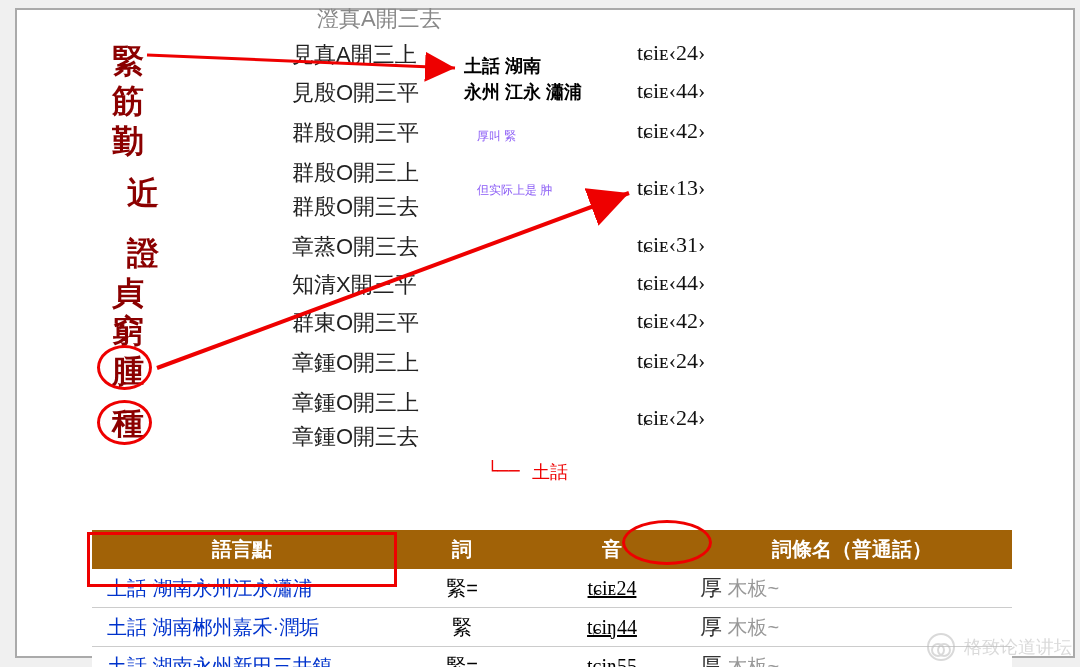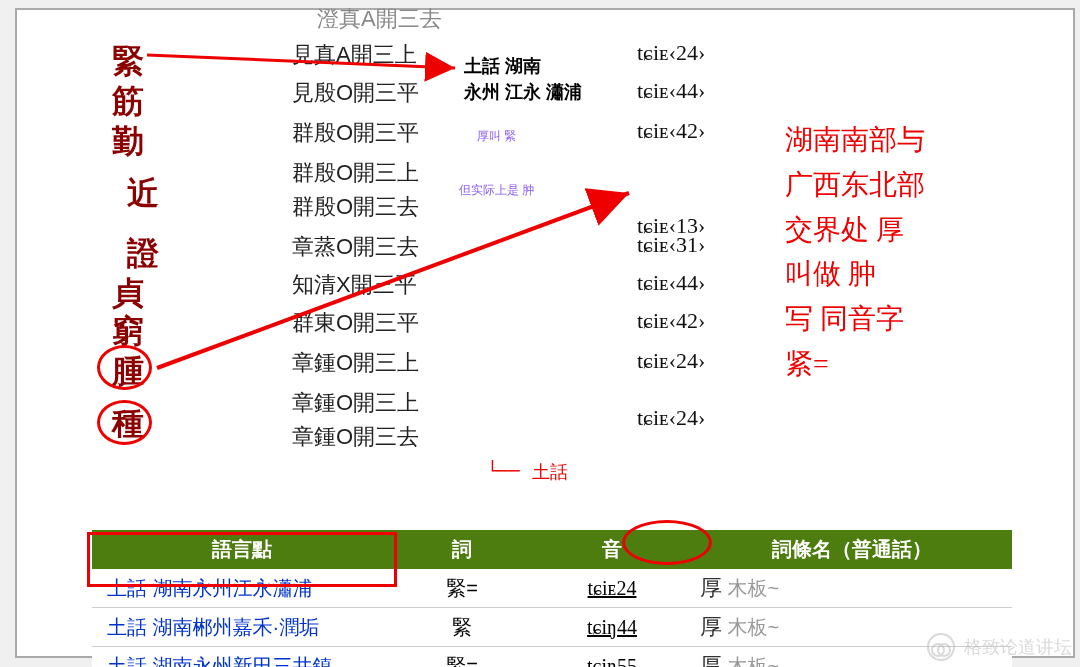--- a/index.html
+++ b/index.html
@@ -94,21 +94,21 @@
   
   .btable {
     position: absolute;
     left: 75px;
     top: 520px;
     width: 920px;
     border-collapse: collapse;
     font-size: 20px;
   }
   .btable th {
-    background: #4d7c0f;
+    background: #a16207;
     color: #fff;
     font-weight: bold;
     padding: 6px 8px;
     text-align: center;
   }
   .btable td {
     padding: 4px 8px;
     text-align: center;
     border-bottom: 1px solid #ccc;
     background: #fff;
@@ -182,21 +182,21 @@
     <div class="mr" style="top:298px;">群東O開三平</div>
     <div class="mr" style="top:338px;">章鍾O開三上</div>
     <div class="mr" style="top:378px;">章鍾O開三上</div>
     <div class="mr" style="top:412px;">章鍾O開三去</div>
   </div>
 
   <div class="ipa-rows">
     <div class="ir" style="top:30px;">tɕiᴇ‹24›</div>
     <div class="ir" style="top:68px;">tɕiᴇ‹44›</div>
     <div class="ir" style="top:108px;">tɕiᴇ‹42›</div>
-    <div class="ir" style="top:165px;margin-top:38px;">tɕiᴇ‹13›</div>
+    <div class="ir" style="top:165px;">tɕiᴇ‹13›</div>
     <div class="ir" style="top:222px;">tɕiᴇ‹31›</div>
     <div class="ir" style="top:260px;">tɕiᴇ‹44›</div>
     <div class="ir" style="top:298px;">tɕiᴇ‹42›</div>
     <div class="ir" style="top:338px;">tɕiᴇ‹24›</div>
     <div class="ir" style="top:395px;">tɕiᴇ‹24›</div>
   </div>
 
   <div class="left-chars">
     <div class="lc" style="top:18px;">緊</div>
     <div class="lc" style="top:58px;">筋</div>
@@ -209,33 +209,25 @@
     <div class="lc" style="top:380px;">種</div>
   </div>
 
   <div class="circle-red" style="left:80px; top:335px; width:55px; height:45px;"></div>
   <div class="circle-red" style="left:80px; top:390px; width:55px; height:45px;"></div>
 
   <div class="anno-black" style="left:445px; top:42px;">土話 湖南</div>
   <div class="anno-black" style="left:445px; top:68px;">永州   江永   瀟浦</div>
 
   <div class="anno-green" style="left:460px; top:118px;">厚叫 緊</div>
-  <div class="anno-green" style="left:442px; top:172px;">但实际上是 肿</div>
+  <div class="anno-green" style="left:460px; top:172px;">但实际上是 肿</div>
 
   <div class="red-bracket" style="left:470px; top:450px; font-family:monospace;">└──</div>
   <div class="red-bracket" style="left:515px; top:450px;">土話</div>
 
-  <div class="right-red-box">
-    <div>湖南南部与</div>
-    <div>广西东北部</div>
-    <div>交界处  厚</div>
-    <div>叫做  肿</div>
-    <div>写  同音字</div>
-    <div>紧=</div>
-  </div>
 
   <table class="btable">
     <thead>
       <tr>
         <th style="width:300px;">語言點</th>
         <th style="width:140px;">詞</th>
         <th style="width:160px;">音</th>
         <th>詞條名（普通話）</th>
       </tr>
     </thead>

